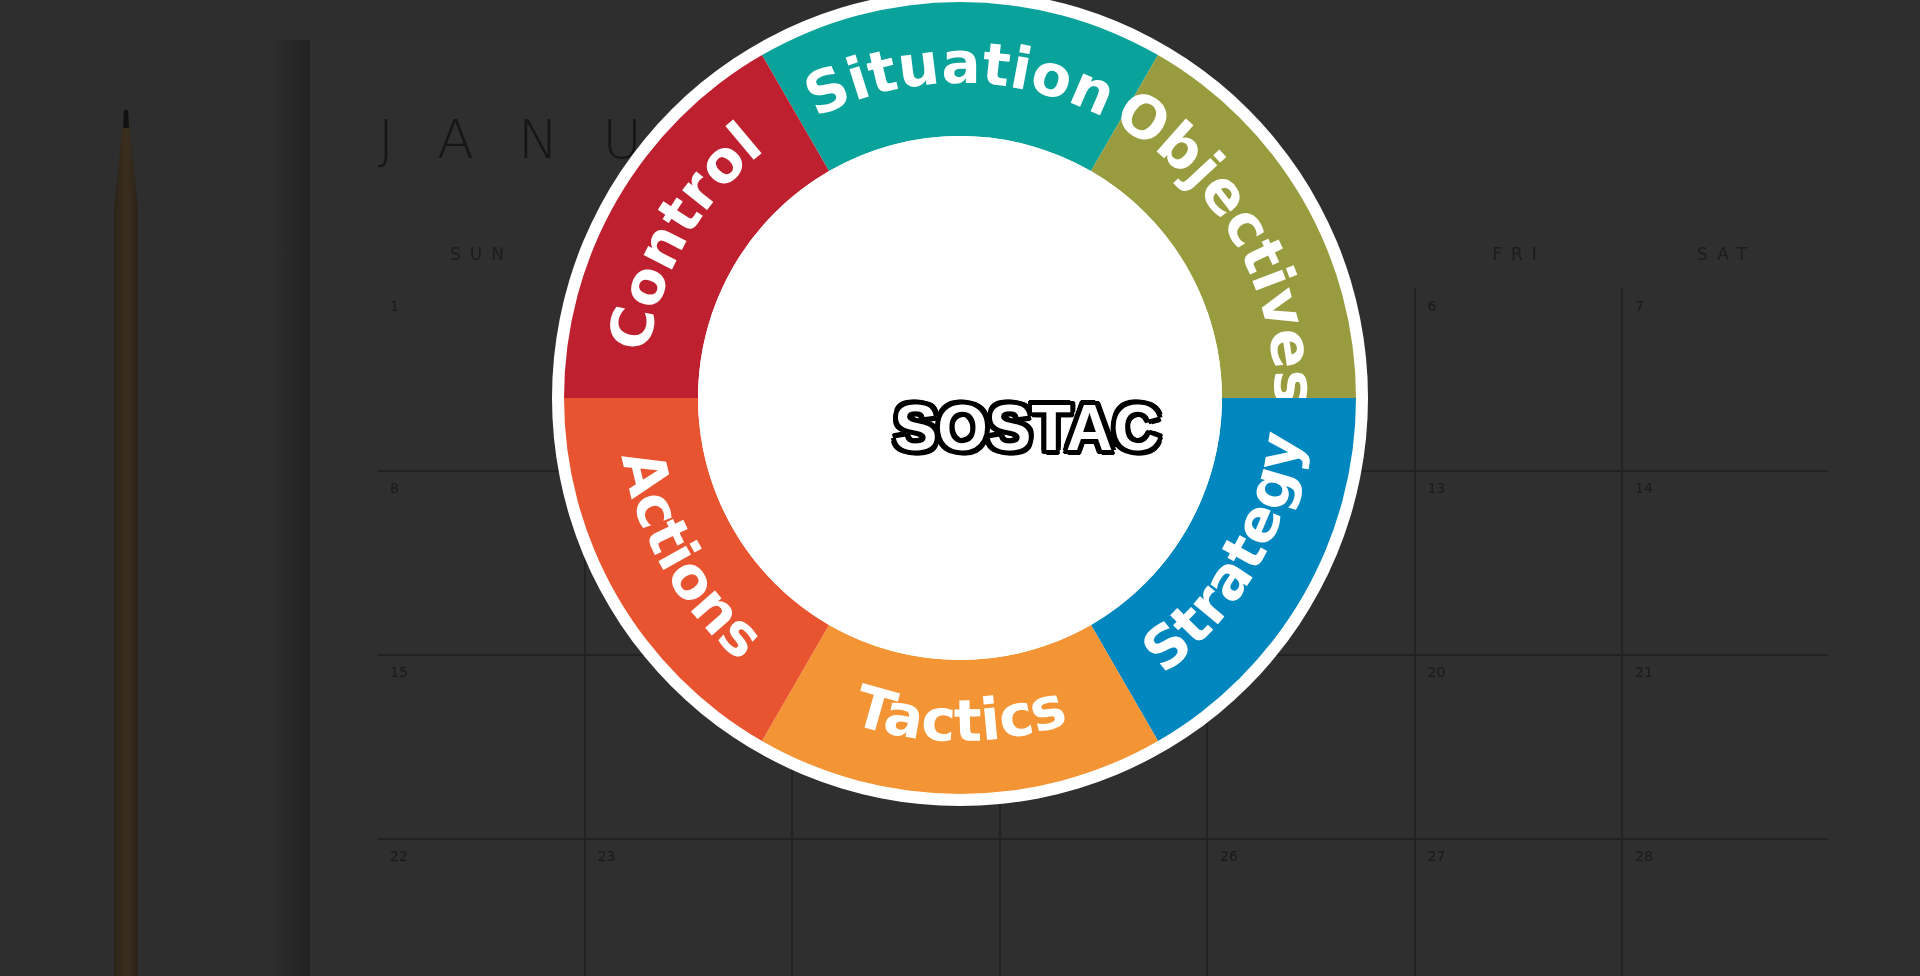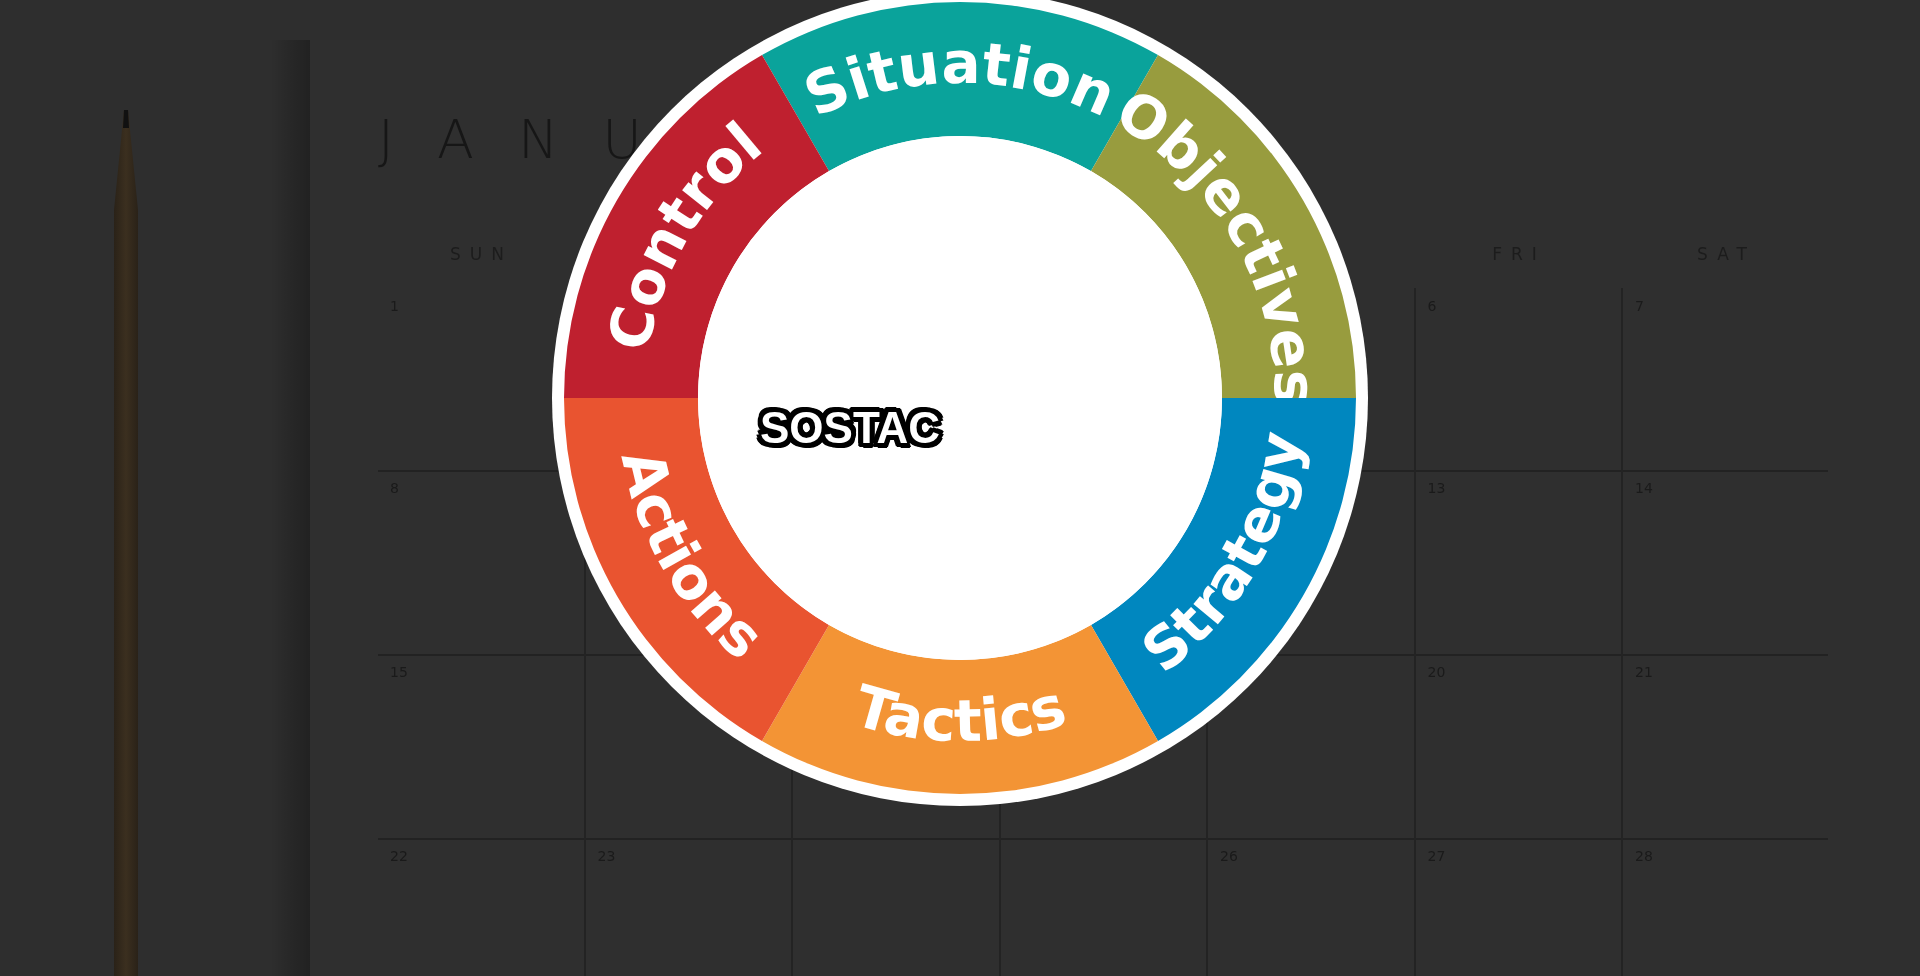--- a/index.html
+++ b/index.html
@@ -7,21 +7,21 @@
   .bg{position:absolute;inset:0;background:#2e2e2e;}
   .paper-shadow{position:absolute;left:270px;top:40px;width:50px;height:936px;background:linear-gradient(90deg,rgba(0,0,0,0) 0%,rgba(0,0,0,0.35) 100%);}
   .paper{position:absolute;left:310px;top:40px;right:0;bottom:0;background:#2f2f2f;}
   .pencil{position:absolute;left:112px;top:110px;width:28px;height:900px;}
   .month{position:absolute;left:378px;top:108px;font-family:"DejaVu Sans",sans-serif;font-weight:200;font-size:54px;letter-spacing:44px;color:#161616;}
   .dow{position:absolute;top:244px;font-family:"DejaVu Sans",sans-serif;font-size:17px;letter-spacing:9px;color:#1c1c1c;width:207px;text-align:center;}
   .hline{position:absolute;left:378px;width:1450px;height:2px;background:#222;}
   .vline{position:absolute;width:2px;background:#232323;}
   .daynum{position:absolute;font-family:"DejaVu Sans",sans-serif;font-size:14px;color:#1a1a1a;}
   svg.ring{position:absolute;left:0;top:0;}
-  .title{position:absolute;left:760px;top:385px;width:400px;text-align:left;font-family:"Liberation Sans",sans-serif;font-weight:bold;font-size:44px;line-height:86px;color:#fff;
+  .title{position:absolute;left:760px;top:385px;width:400px;text-align:right;font-family:"Liberation Sans",sans-serif;font-weight:bold;font-size:65px;line-height:86px;color:#fff;
     -webkit-text-stroke:0;text-shadow:
       -4px -4px 0 #000,4px -4px 0 #000,-4px 4px 0 #000,4px 4px 0 #000,
       0 -5px 0 #000,0 5px 0 #000,-5px 0 0 #000,5px 0 0 #000,
       -3px -5px 0 #000,3px 5px 0 #000,-5px 3px 0 #000,5px -3px 0 #000;}
   .title div{margin-top:0;}
 </style>
 </head>
 <body>
 
 <div class="bg"></div>

